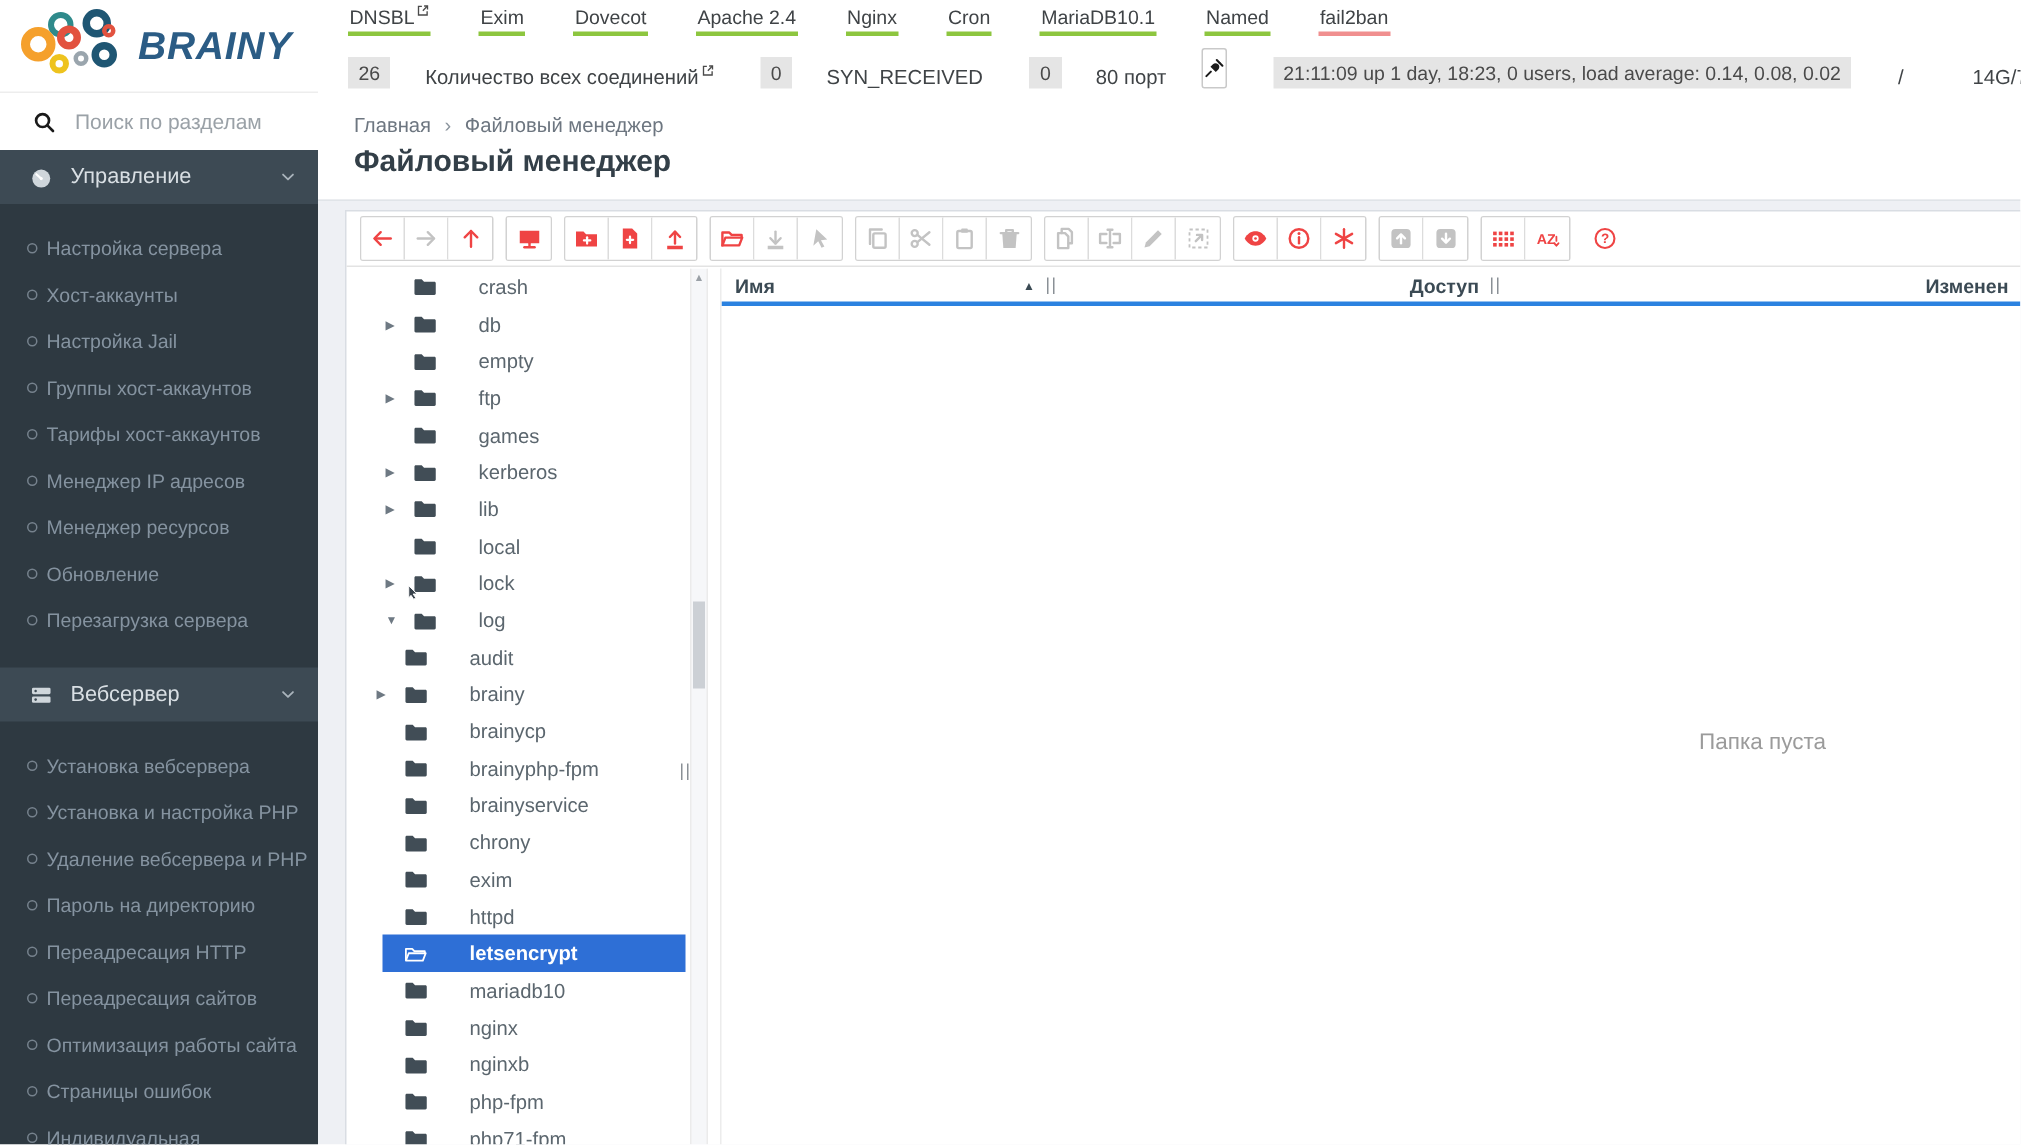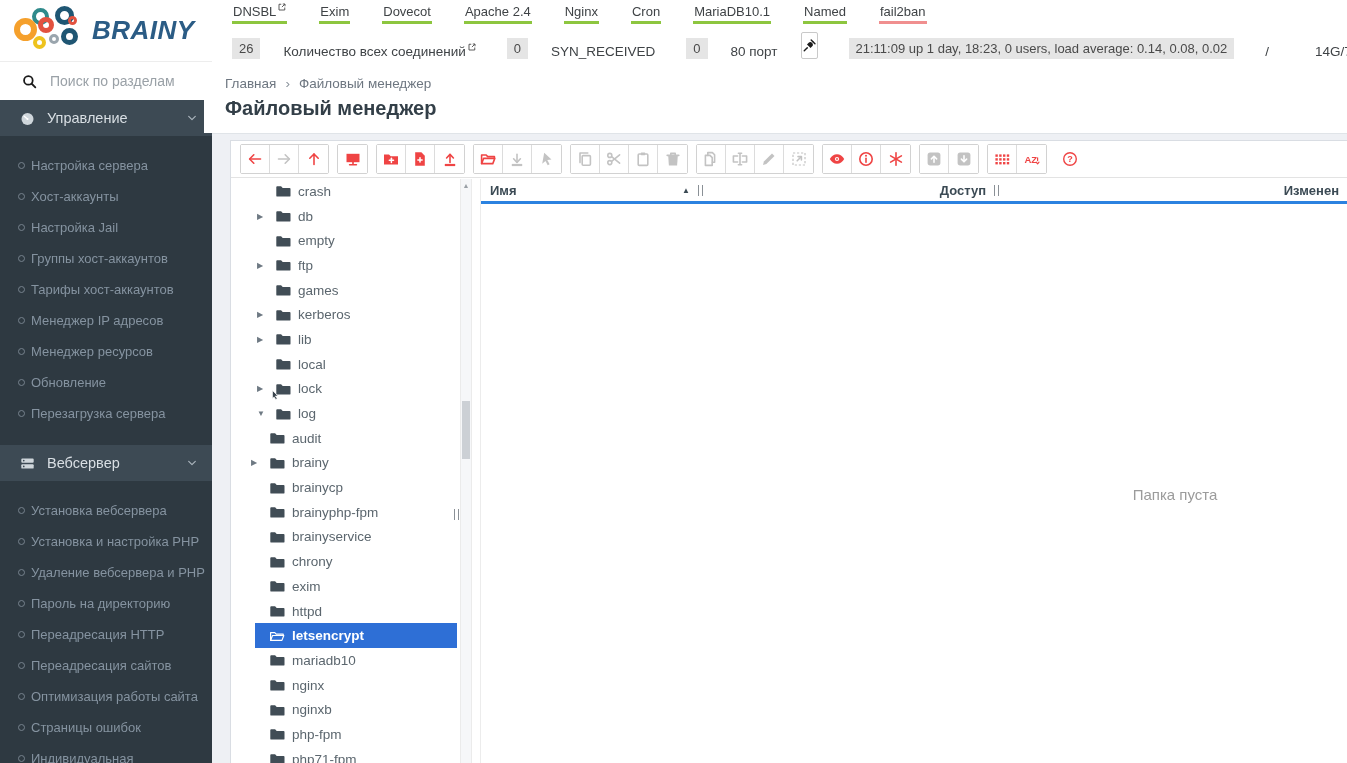--- a/index.html
+++ b/index.html
@@ -53,21 +53,21 @@
   .badge{background:#e5e5e5;color:#4a4a4a;padding:3px 7px;font-size:13px;white-space:nowrap;}
   .stat-label{white-space:nowrap;display:inline-flex;align-items:flex-start;gap:2px;}
   .gap-l{margin-left:8px;}
   .iconbtn{width:27px;height:27px;border:1px solid #c9c9c9;border-radius:2px;background:#fff;
            display:inline-flex;align-items:center;justify-content:center;color:#1c1c1c;cursor:pointer;padding:0;}
   .iconbtn .ic{width:15px;height:15px;}
   .progress{width:176px;height:13px;background:#e4e4e4;display:inline-block;position:relative;}
   .fill{position:absolute;left:0;top:0;bottom:0;background:var(--green);}
 
   
-  .page-head{position:absolute;left:204px;top:62px;right:0;height:71px;background:#fff;}
+  .page-head{position:absolute;left:215px;top:62px;right:0;height:71px;background:#fff;}
   .breadcrumb{padding:14px 0 0 21px;font-size:13.5px;color:#6d7680;display:flex;gap:9px;}
   .crumb{cursor:pointer;}
   .crumb-sep{color:#8a939c;}
   .page-title{padding:6px 0 0 21px;font-size:20px;font-weight:700;color:#333f48;}
 
   
   .band{position:absolute;left:212px;top:133px;right:0;bottom:0;background:#eef0f4;border-top:1px solid #e0e4e8;}
   .card{position:absolute;left:18px;top:6px;right:0;bottom:0;background:#fff;
         border:1px solid #d9dde3;border-right:0;border-bottom:0;}
   .toolbar{height:37px;display:flex;align-items:center;gap:8px;padding-left:9px;border-bottom:1px solid #e3e3e3;}
@@ -80,21 +80,21 @@
   .tbtn .ic{width:16px;height:16px;}
   .panes{position:absolute;top:38px;left:0;right:0;bottom:0;display:flex;}
 
   
   .tree-pane{width:250px;position:relative;border-right:1px solid #ececec;overflow:hidden;flex:none;}
   .tree-list{position:absolute;top:0;left:0;right:23px;}
   .trow{height:24.7px;display:flex;align-items:center;font-size:13.5px;color:#5b666e;cursor:pointer;}
   .trow.lvl1{padding-left:24px;}
   .trow.lvl2{padding-left:18px;}
   .caret{width:20px;font-size:8px;color:#6e7983;padding-left:2px;flex:none;}
-  .trow-inner{display:flex;align-items:center;flex:1;height:100%;margin-left:-14px;padding-left:14px;}
+  .trow-inner{display:flex;align-items:center;flex:1;height:100%;margin-left:-14px;padding-left:14px;gap:21px;}
   .fold{width:16px;height:16px;color:#414d56;position:relative;flex:none;}
   .tlabel{margin-left:7px;white-space:nowrap;}
   .trow.sel .trow-inner{background:var(--accent);}
   .trow.sel .tlabel{color:#fff;font-weight:700;}
   .trow.sel .fold{color:#fff;}
   .symlink{position:absolute;left:-3px;bottom:-3px;width:8px;height:10px;color:#39434c;}
   .vscroll{position:absolute;right:8px;top:0;bottom:0;width:12px;background:#f6f7f9;
            border-left:1px solid #ebebeb;border-right:1px solid #ebebeb;}
   .vscroll .up{position:absolute;top:3px;left:0;right:0;text-align:center;font-size:7px;color:#9aa0a6;}
   .vthumb{position:absolute;left:1px;right:1px;top:222px;height:58px;background:#ccd0d5;}

